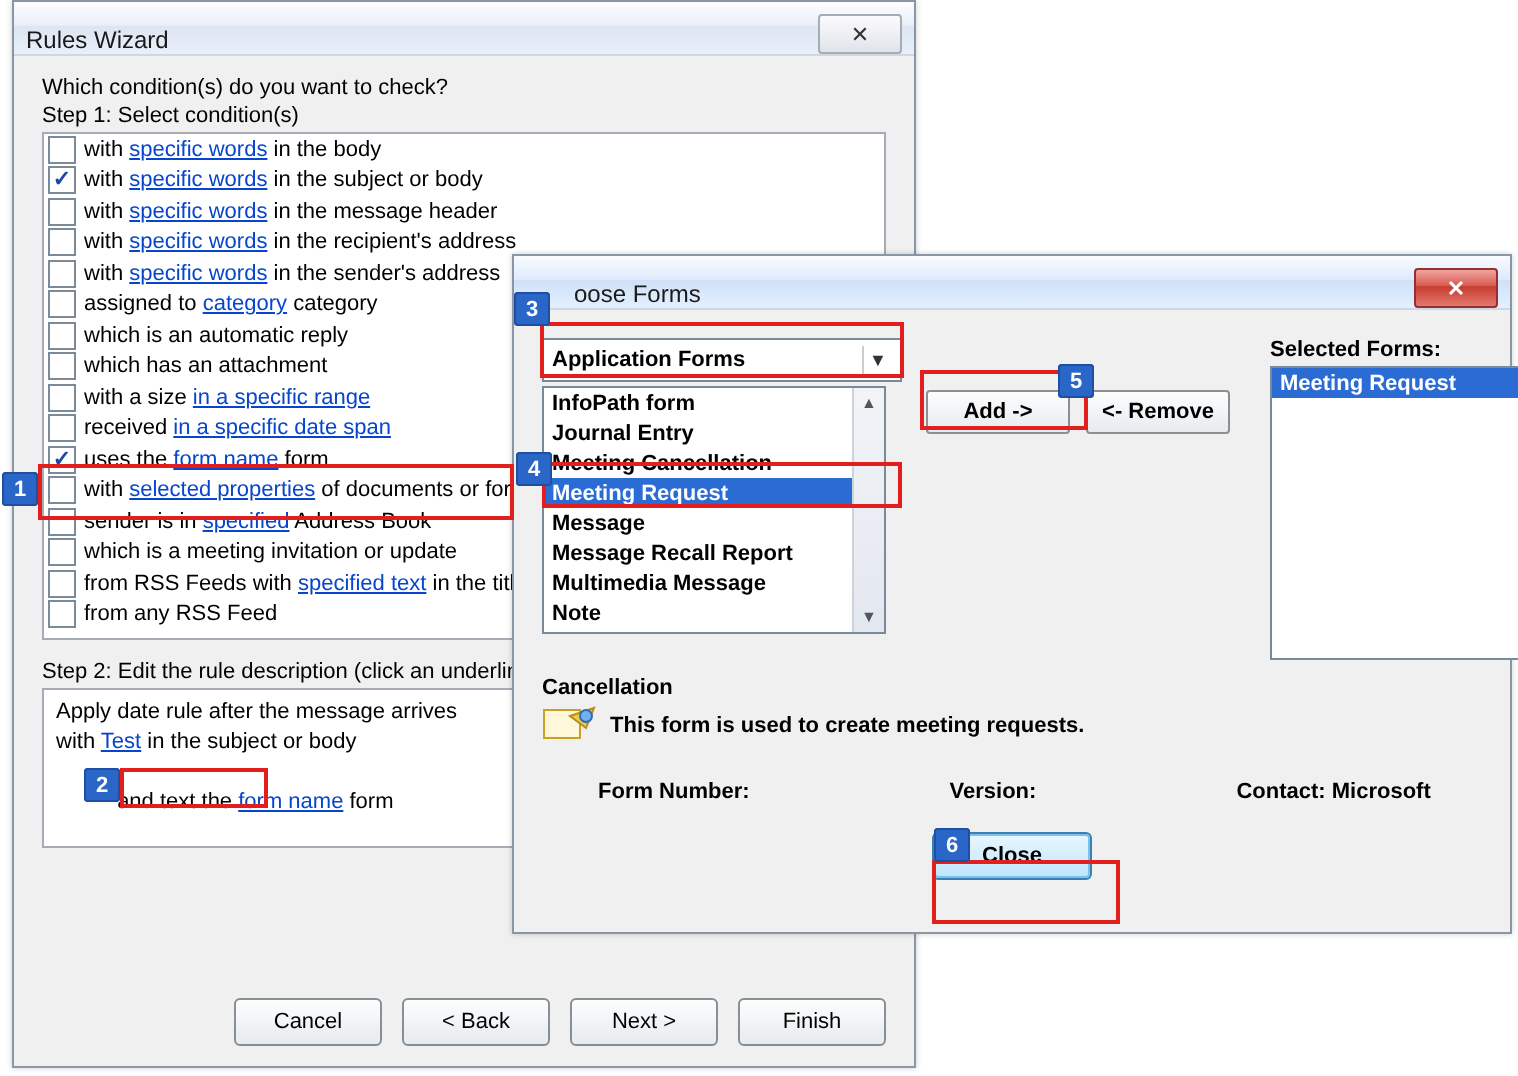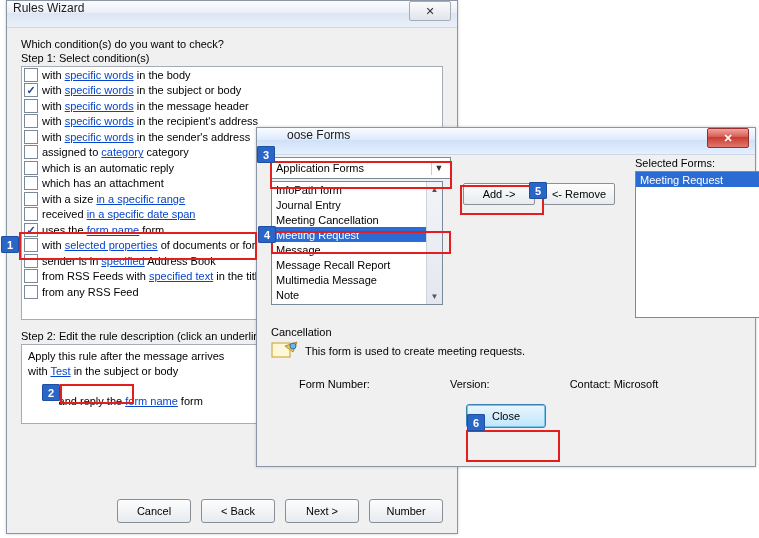--- a/index.html
+++ b/index.html
@@ -16,21 +16,21 @@
     position: absolute;
     background: #f0f0f0;
     border: 1px solid #8a96a6;
     box-shadow: 0 0 3px rgba(0,0,0,0.2);
   }
   .titlebar {
     height: 26px;
     background: linear-gradient(#fdfdfe,#e9eef8 45%,#dde5f2 46%,#e9f0fa);
     border-bottom: 1px solid #cdd7e8;
     display: flex;
-    align-items: flex-start;
+    align-items: flex-end;
     padding: 0 6px;
   }
   .titlebar .title {
     flex: 1;
     font-size: 12px;
     color: #1a1a1a;
   }
   .closebtn {
     width: 40px;
     height: 18px;
@@ -112,21 +112,21 @@
     align-items: center;
     justify-content: center;
     font-size: 11px;
   }
   .btn.default {
     border: 1px solid #3c7fb1;
     background: linear-gradient(#eaf6fd,#bee6fd);
     box-shadow: 0 0 0 1px #7cc3eb inset;
   }
   
-  .choose-body { padding: 2px 14px 6px; background:#f0f0f0;}
+  .choose-body { padding: 14px 14px 6px; background:#f0f0f0;font-weight:bold;}
   .combo {
     border:1px solid #7a8a99;
     background:#fff;
     height:20px;
     width:170px;
     display:flex;
     align-items:center;
     padding:0 4px;
     justify-content:space-between;
   }
@@ -262,44 +262,48 @@
         <div class="cond-row">
           <span class="cb"></span>
           <span><span>with </span><span class="link">selected properties</span><span> of documents or forms</span></span>
         </div>
         <div class="cond-row">
           <span class="cb"></span>
           <span><span>sender is in </span><span class="link">specified</span><span> Address Book</span></span>
         </div>
         <div class="cond-row">
           <span class="cb"></span>
+          <span>which is a meeting invitation or update</span>
+        </div>
+        <div class="cond-row">
+          <span class="cb"></span>
           <span><span>from RSS Feeds with </span><span class="link">specified text</span><span> in the title</span></span>
         </div>
         <div class="cond-row">
           <span class="cb"></span>
           <span>from any RSS Feed</span>
         </div>
       </div>
     <div style="height:10px"></div>
     <div class="section-label">Step 2: Edit the rule description (click an underlined value)</div>
     <div class="desc-box">
-      <div>Apply this rule after the message arrives</div>
+      <div>Apply date rule after the message arrives</div>
       <div>
         <span>with </span><span class="link">Test</span><span> in the subject or body</span>
       </div>
       <div style="white-space:pre;">
-        <span>  and reply the </span><span class="link">form name</span><span> form</span>
+        <span>  and text the </span><span class="link">form name</span><span> form</span>
       </div>
     </div>
   </div>
   <div class="btn-row" style="position:absolute;bottom:0;left:0;right:0;align-items:center;">
     <span class="btn">Cancel</span>
     <span class="btn">&lt; Back</span>
     <span class="btn">Next &gt;</span>
-    <span class="btn">Number</span>
+    <span class="btn">Finish</span>
   </div>
 </div>
 
 <div class="window" style="left:256px; top:127px; width:498px; height:338px;">
   <div class="titlebar" style="background:linear-gradient(#f9fcff,#dfeafc 45%,#cfe0f7 46%,#e5f0ff);">
     <span class="title" style="padding-left:24px;">oose Forms</span>
     <span class="closebtn red">✕</span>
   </div>
   <div class="choose-body">
     <div style="display:flex; gap:20px; align-items:flex-start;">
@@ -345,21 +349,21 @@
           <svg viewBox="0 0 28 22">
               <rect x="1" y="3" width="18" height="14" fill="#fff7d9" stroke="#c8a024"></rect>
               <path d="M14 6 L26 2 L22 12 Z" fill="#e9ce4a" stroke="#b88f1e"></path>
               <circle cx="22" cy="6" r="3" fill="#6fb2ef" stroke="#2f6bb0"></circle>
             </svg>
         </span>
         <span>This form is used to create meeting requests.</span>
       </div>
     </div>
 
-    <div style="display:flex;gap:40px;margin-top:14px;padding-left:28px;">
+    <div style="display:flex;gap:60px;margin-top:14px;padding-left:28px;">
       <span>Form Number:</span>
       <span style="margin-left:40px;">Version:</span>
       <span style="margin-left:40px;">
         <span>Contact:</span>
         <span> </span>
         <span>Microsoft</span>
       </span>
     </div>
 
     <div style="display:flex;justify-content:center;margin-top:14px;">

